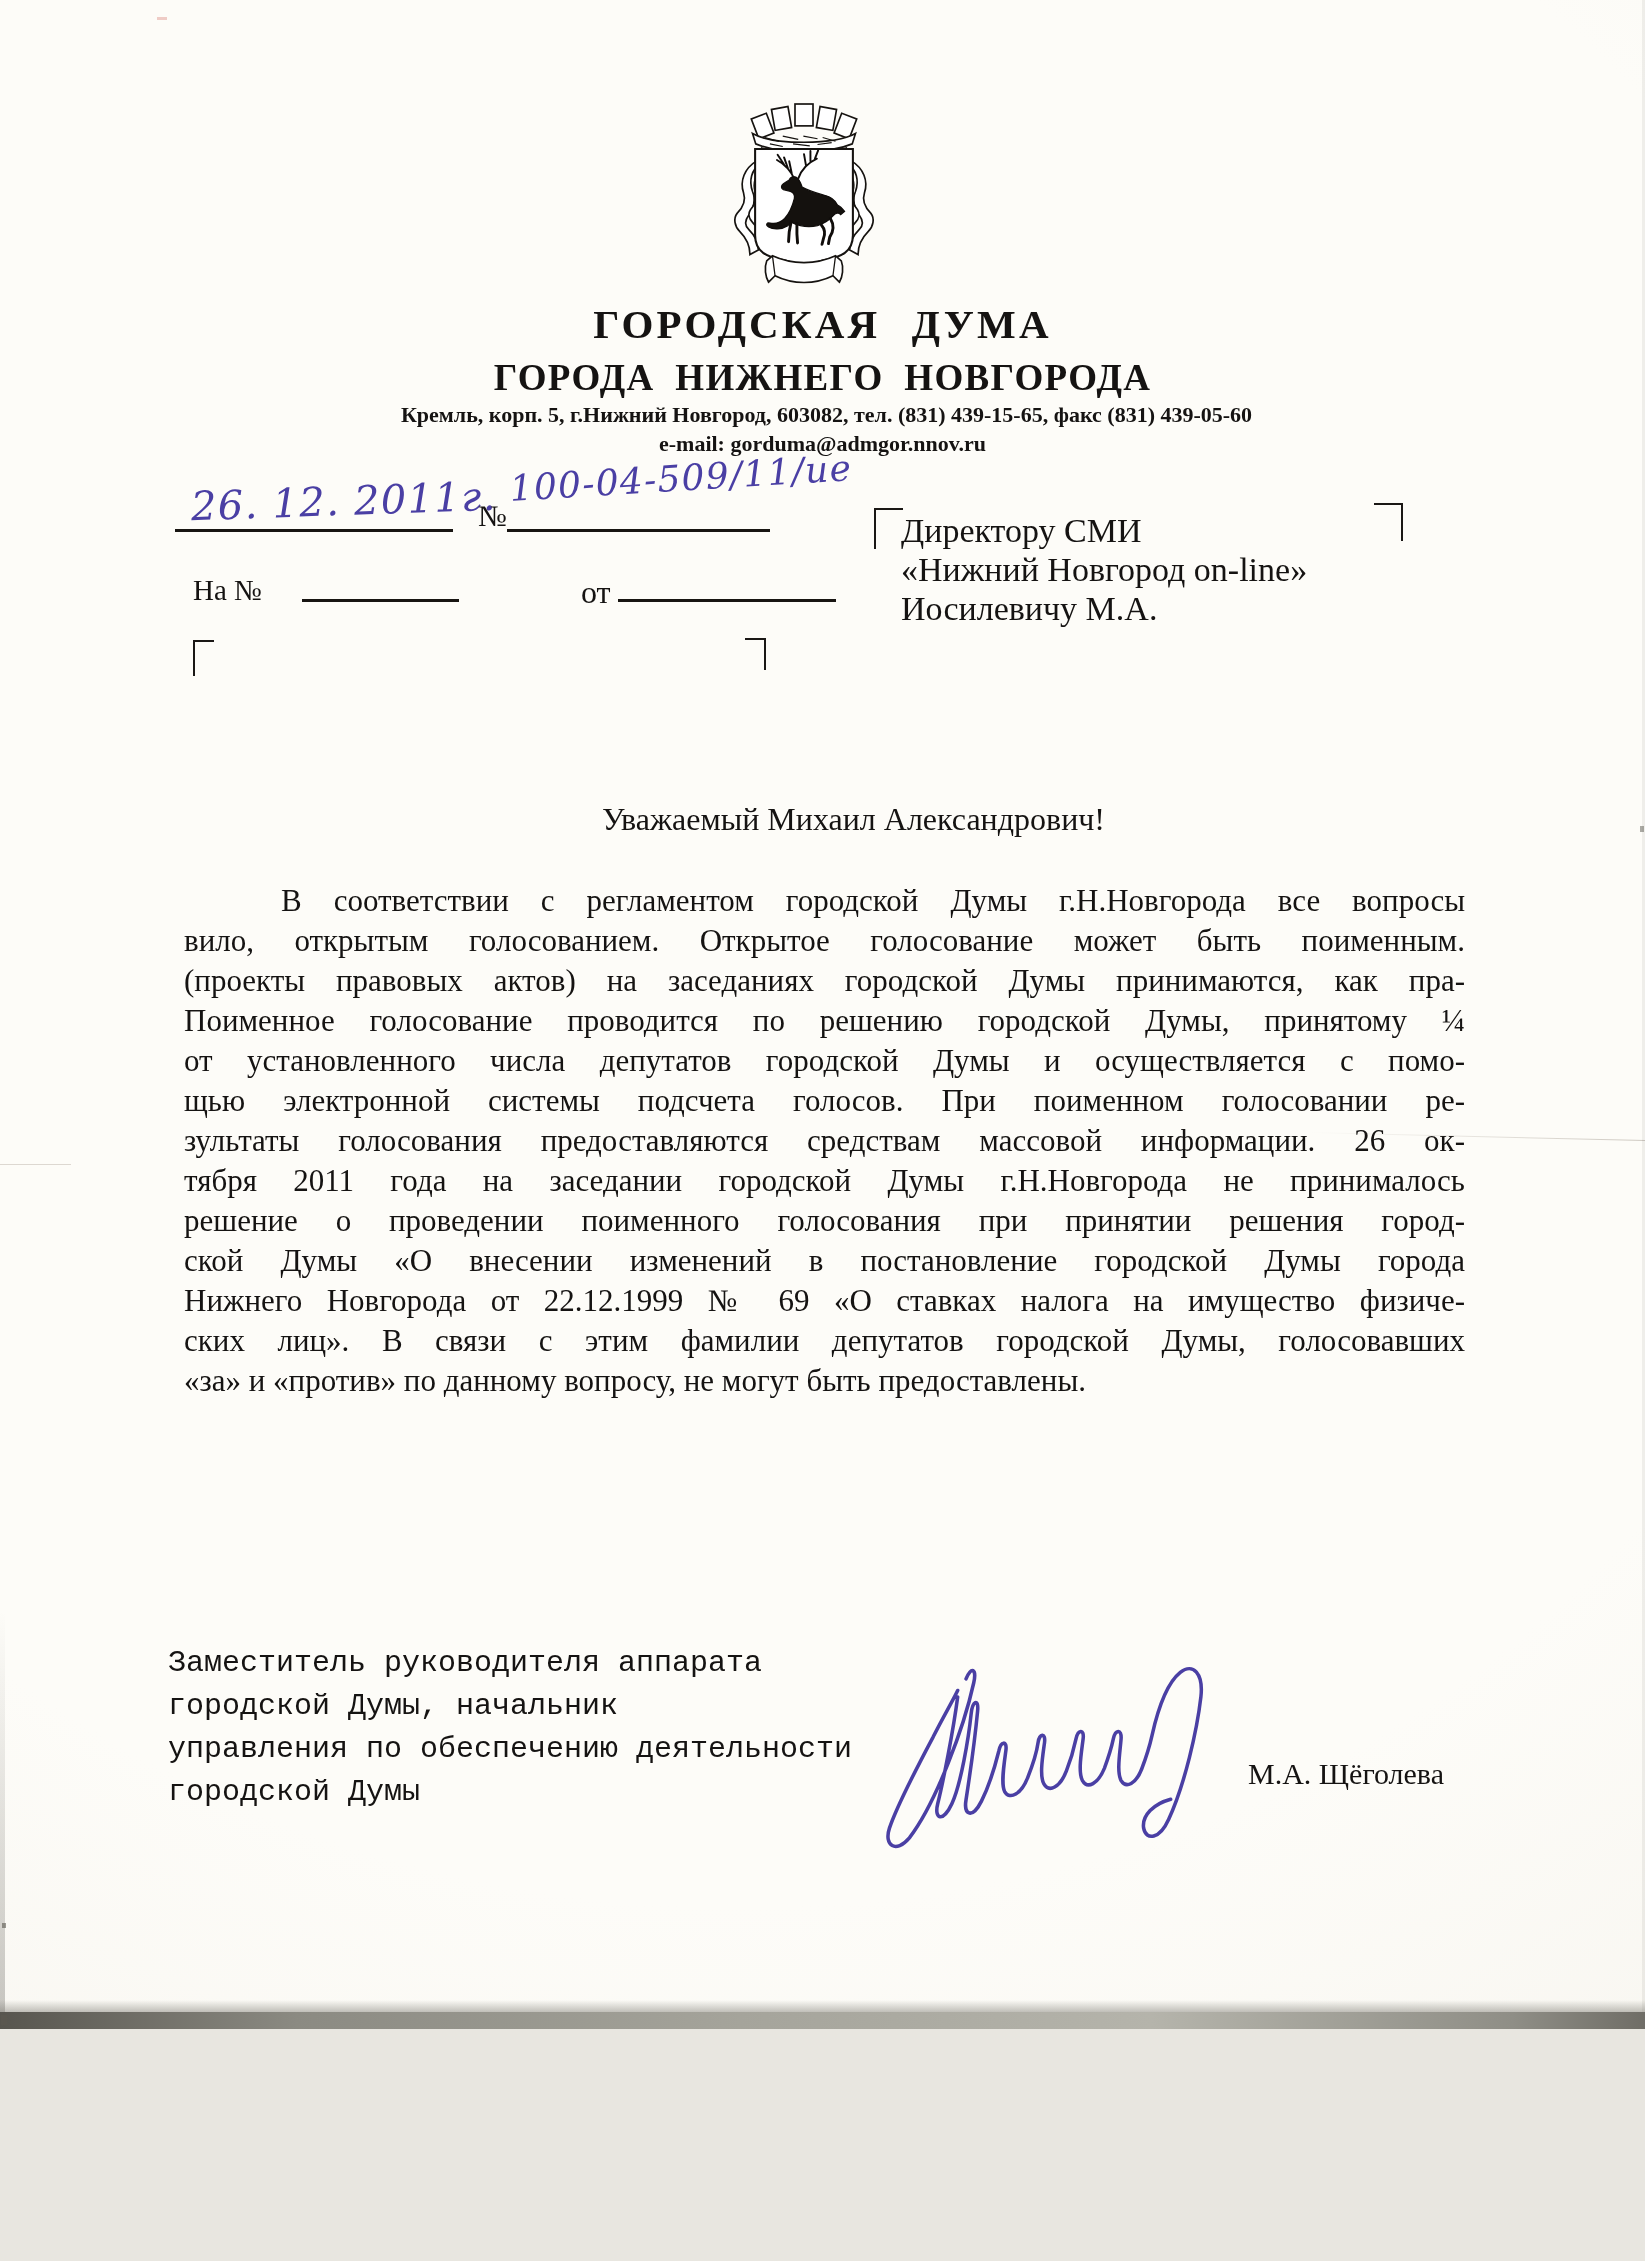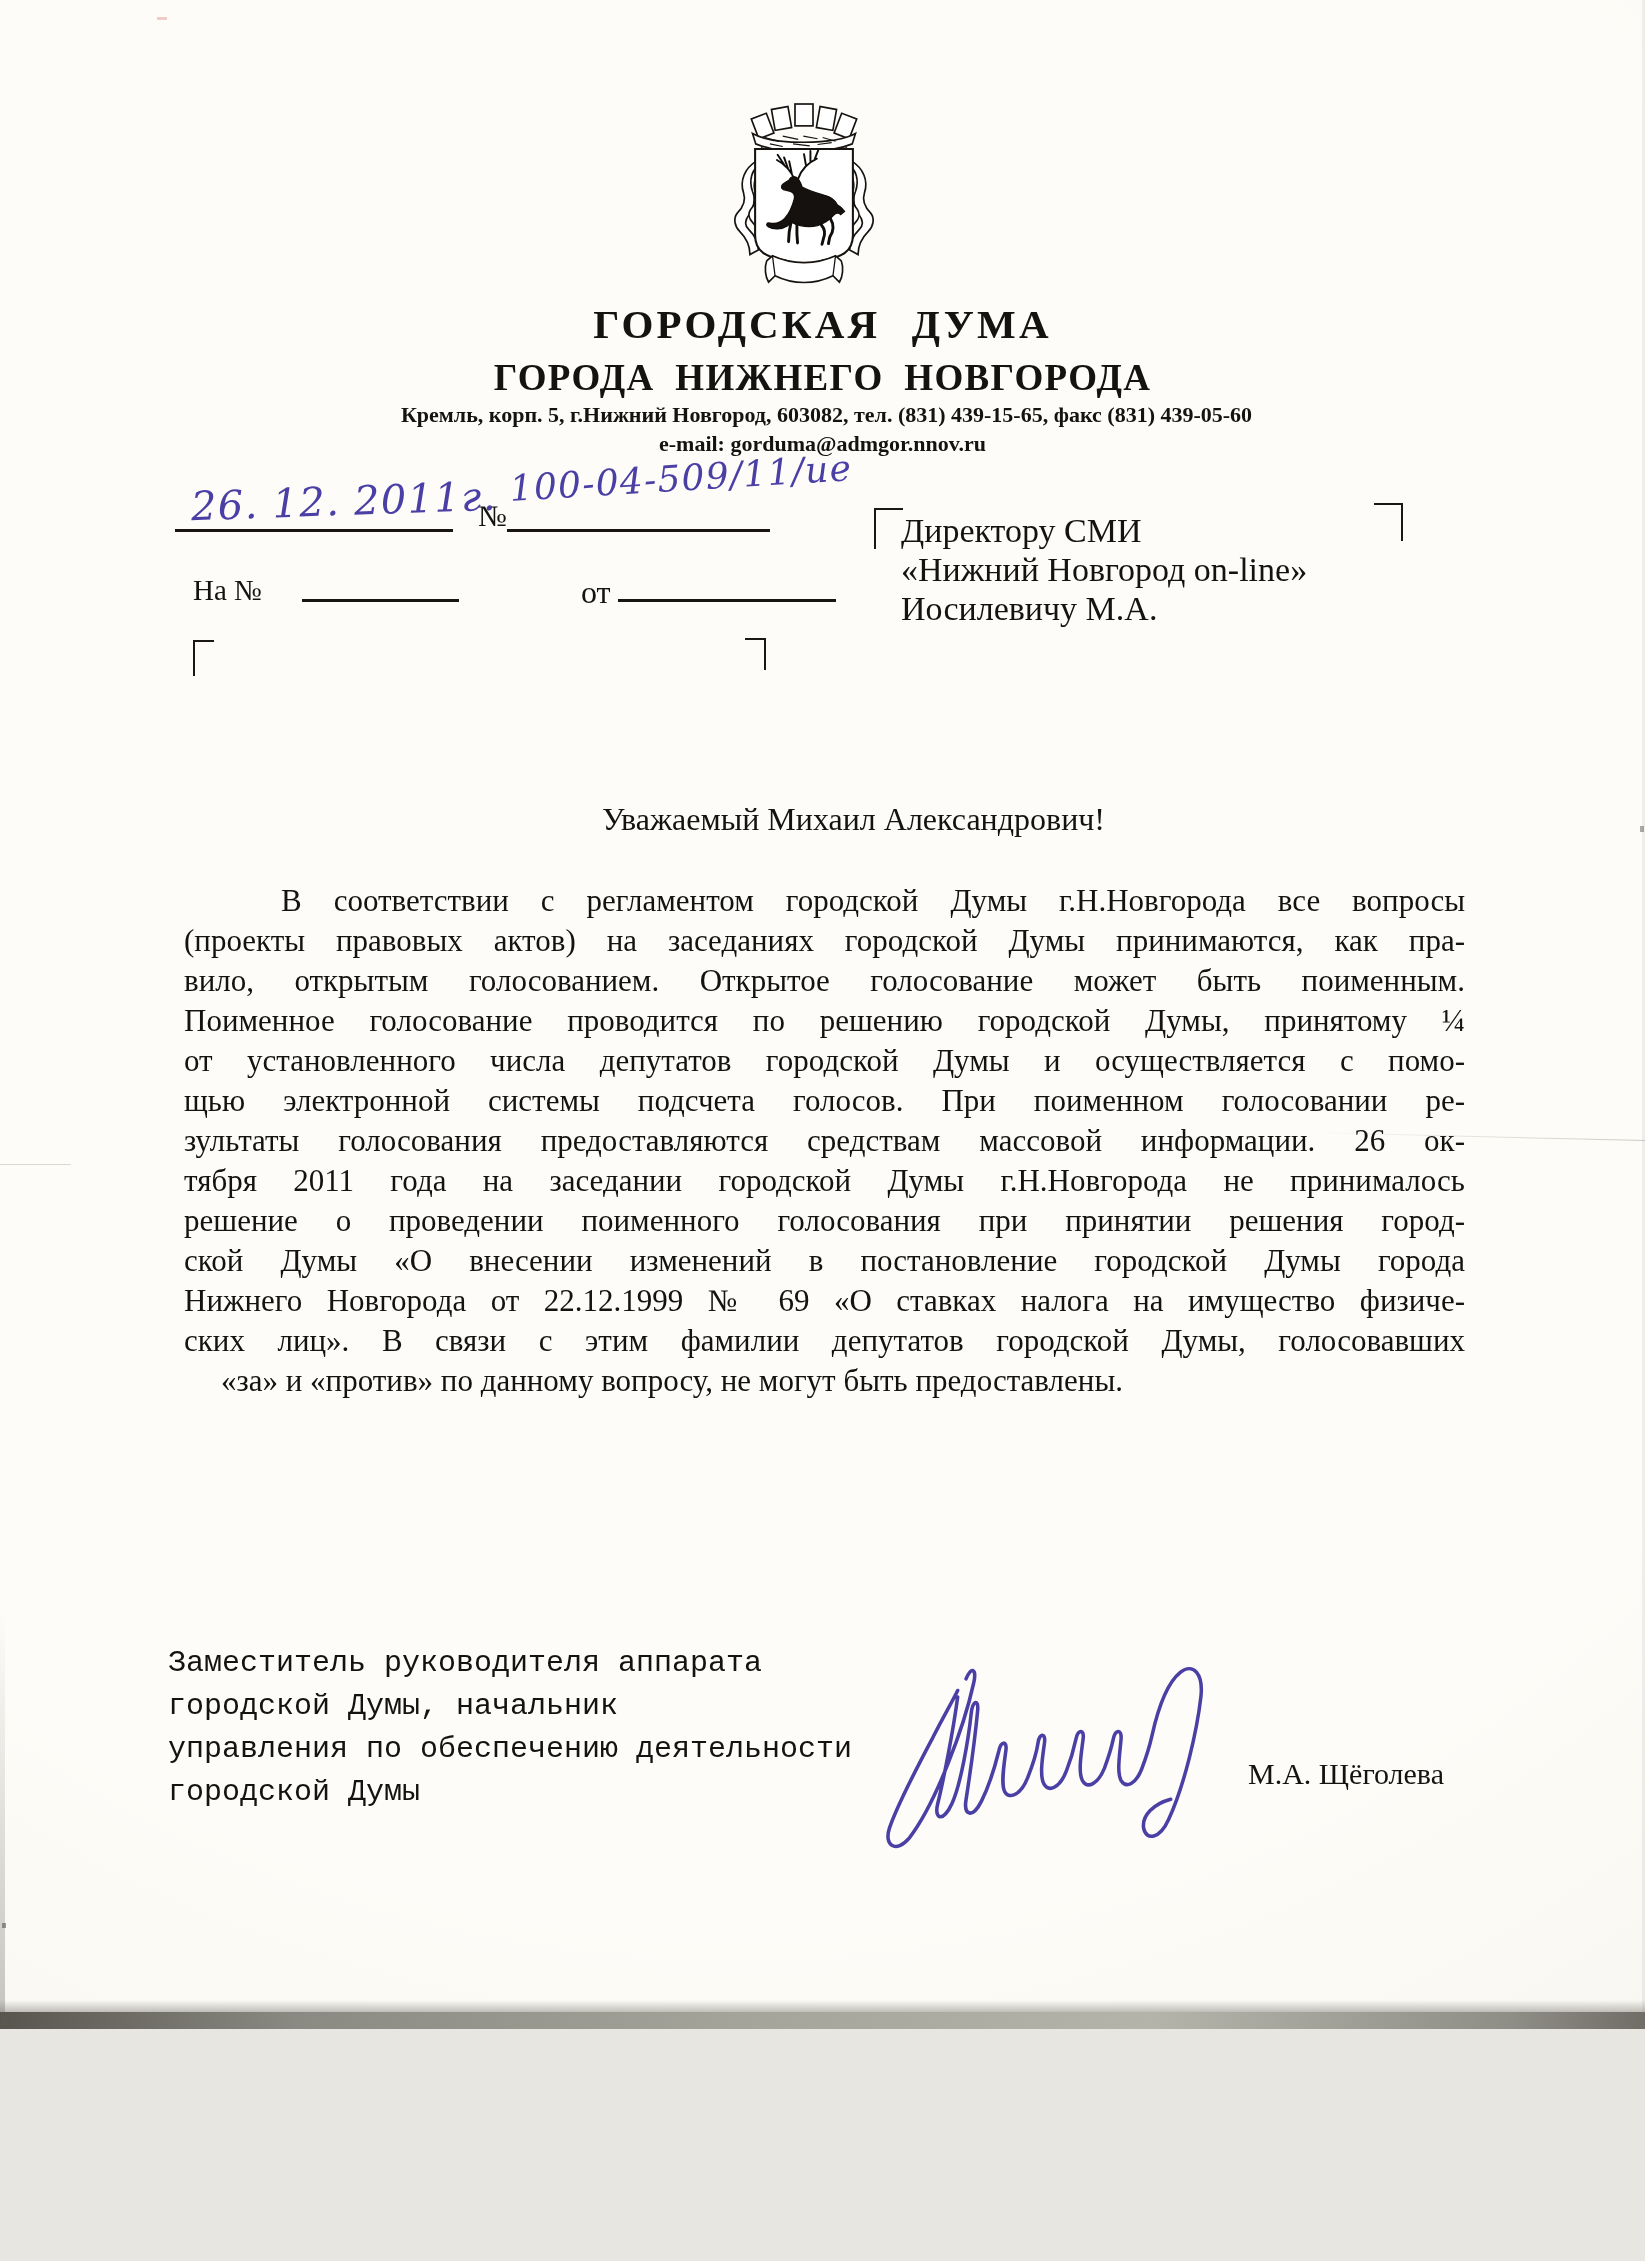--- a/index.html
+++ b/index.html
@@ -40,21 +40,21 @@
   .crn-tr{border-top:2.6px solid #1a1715;border-right:2.6px solid #1a1715;}
 
   
   .rcpt{left:901px;top:511px;font-size:34px;line-height:39px;}
 
   
   .salut{left:0;top:801px;width:100%;text-align:center;font-size:32px;padding-left:31px;}
   .body-wrap{left:184px;top:881px;width:1281px;font-size:31px;line-height:40px;}
   .jline{text-align:justify;text-align-last:justify;white-space:normal;}
   .jline.first{padding-left:97px;}
-  .jline.last{text-align-last:left;margin-left:37px;}
+  .jline.last{text-align-last:left;}
 
   
   .post{left:168px;top:1642px;font-size:30px;line-height:43px;font-family:Liberation Mono, monospace;}
   .sig-name{left:1248px;top:1757px;font-size:30px;text-align:center;}
 
   
   .edge-bottom{left:0;bottom:0;width:100%;height:17px;
     background:linear-gradient(to right,#57554e,#8b8a82 18%,#a5a49b 45%,#b5b4ab 70%,#8f8e86 92%,#6f6d66);}
   .edge-bottom-soft{left:0;bottom:17px;width:100%;height:11.6px;
     background:linear-gradient(to top,rgba(120,118,110,.45),rgba(120,118,110,0));}
@@ -150,22 +150,22 @@
   <div class="abs rcpt">
     <div class="nowrap">Директору СМИ</div>
     <div class="nowrap">«Нижний Новгород on-line»</div>
     <div class="nowrap">Иосилевичу М.А.</div>
   </div>
 
   <div class="abs salut nowrap">Уважаемый Михаил Александрович!</div>
 
   <div class="abs body-wrap">
     <div class="jline first">В соответствии с регламентом городской Думы г.Н.Новгорода  все вопросы</div>
+    <div class="jline">вило, открытым голосованием. Открытое голосование может быть поименным.</div>
     <div class="jline">(проекты правовых актов) на заседаниях городской Думы принимаются, как пра-</div>
-    <div class="jline">вило, открытым голосованием. Открытое голосование может быть поименным.</div>
     <div class="jline">Поименное голосование проводится по решению городской Думы, принятому ¼</div>
     <div class="jline">от установленного числа депутатов городской Думы и осуществляется с помо-</div>
     <div class="jline">щью электронной системы подсчета голосов. При поименном голосовании ре-</div>
     <div class="jline">зультаты голосования предоставляются средствам массовой информации. 26 ок-</div>
     <div class="jline">тября 2011 года на заседании городской Думы г.Н.Новгорода  не принималось</div>
     <div class="jline">решение о проведении поименного голосования при принятии решения город-</div>
     <div class="jline">ской Думы «О внесении изменений в постановление городской Думы города</div>
     <div class="jline">Нижнего Новгорода от 22.12.1999 № 69 «О ставках налога на имущество физиче-</div>
     <div class="jline">ских лиц». В связи с этим фамилии депутатов городской Думы, голосовавших</div>
     <div class="jline last">«за» и «против» по данному вопросу, не могут быть предоставлены.</div>

